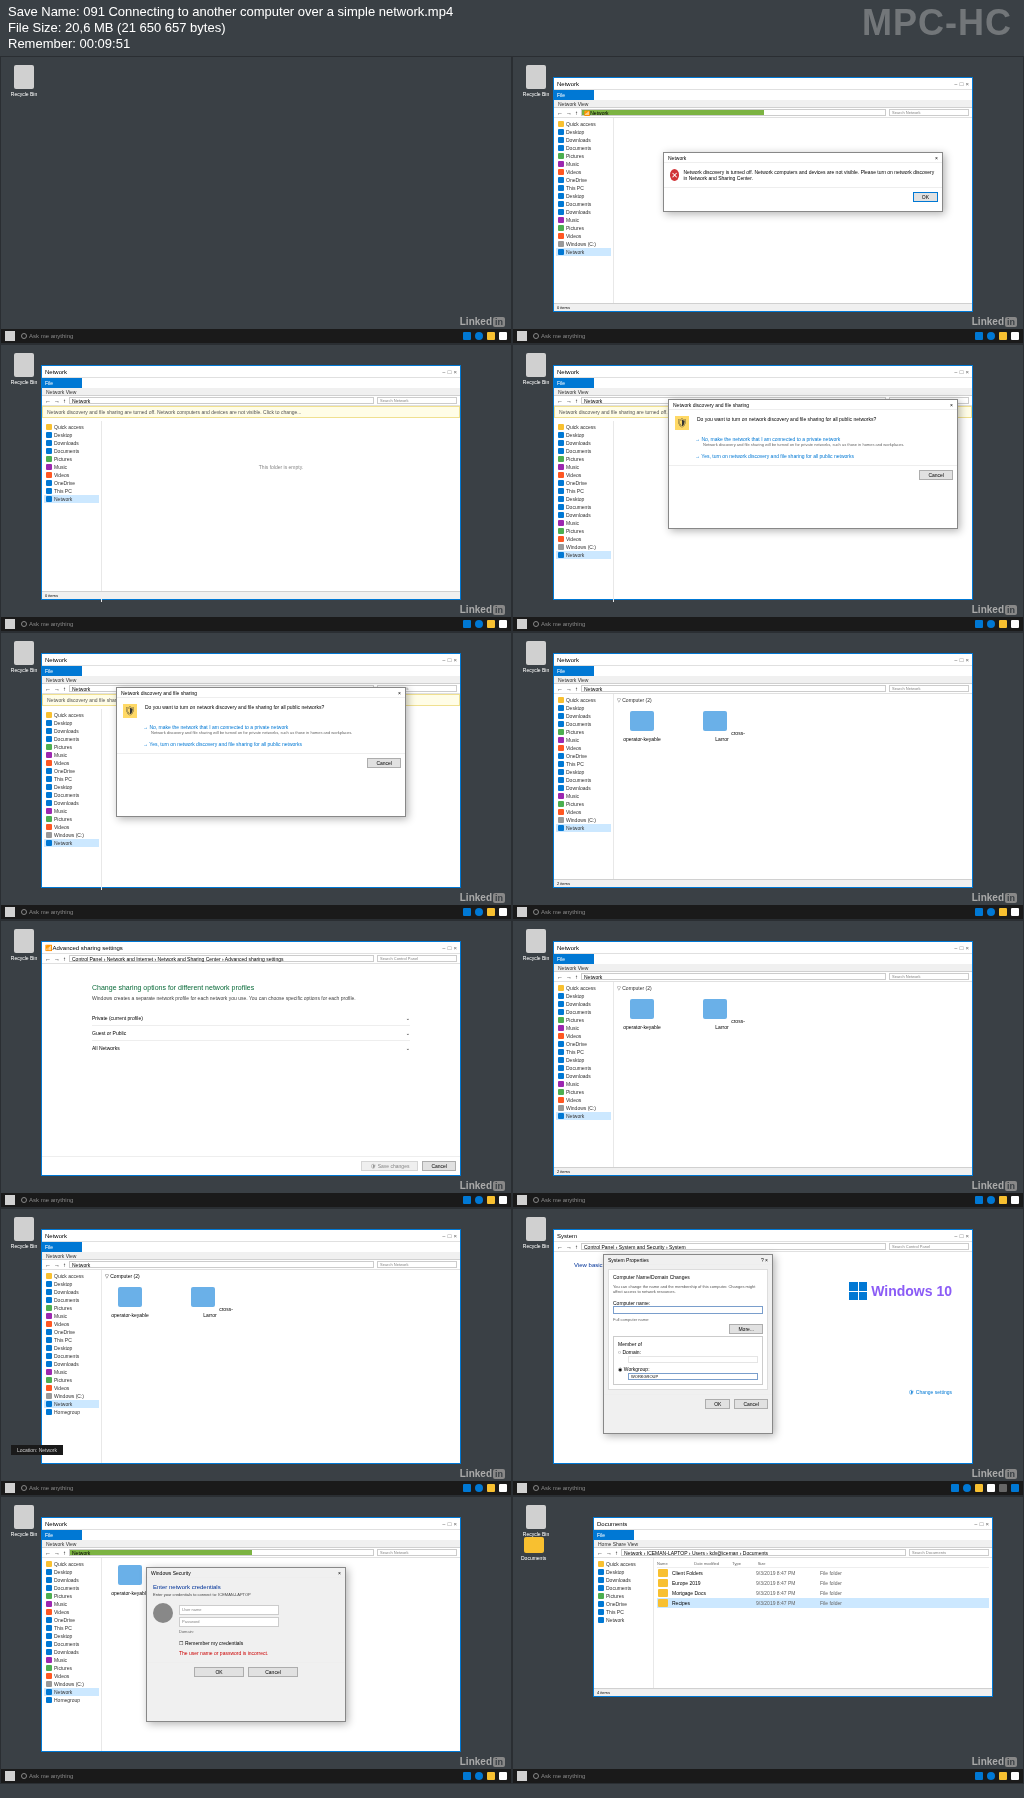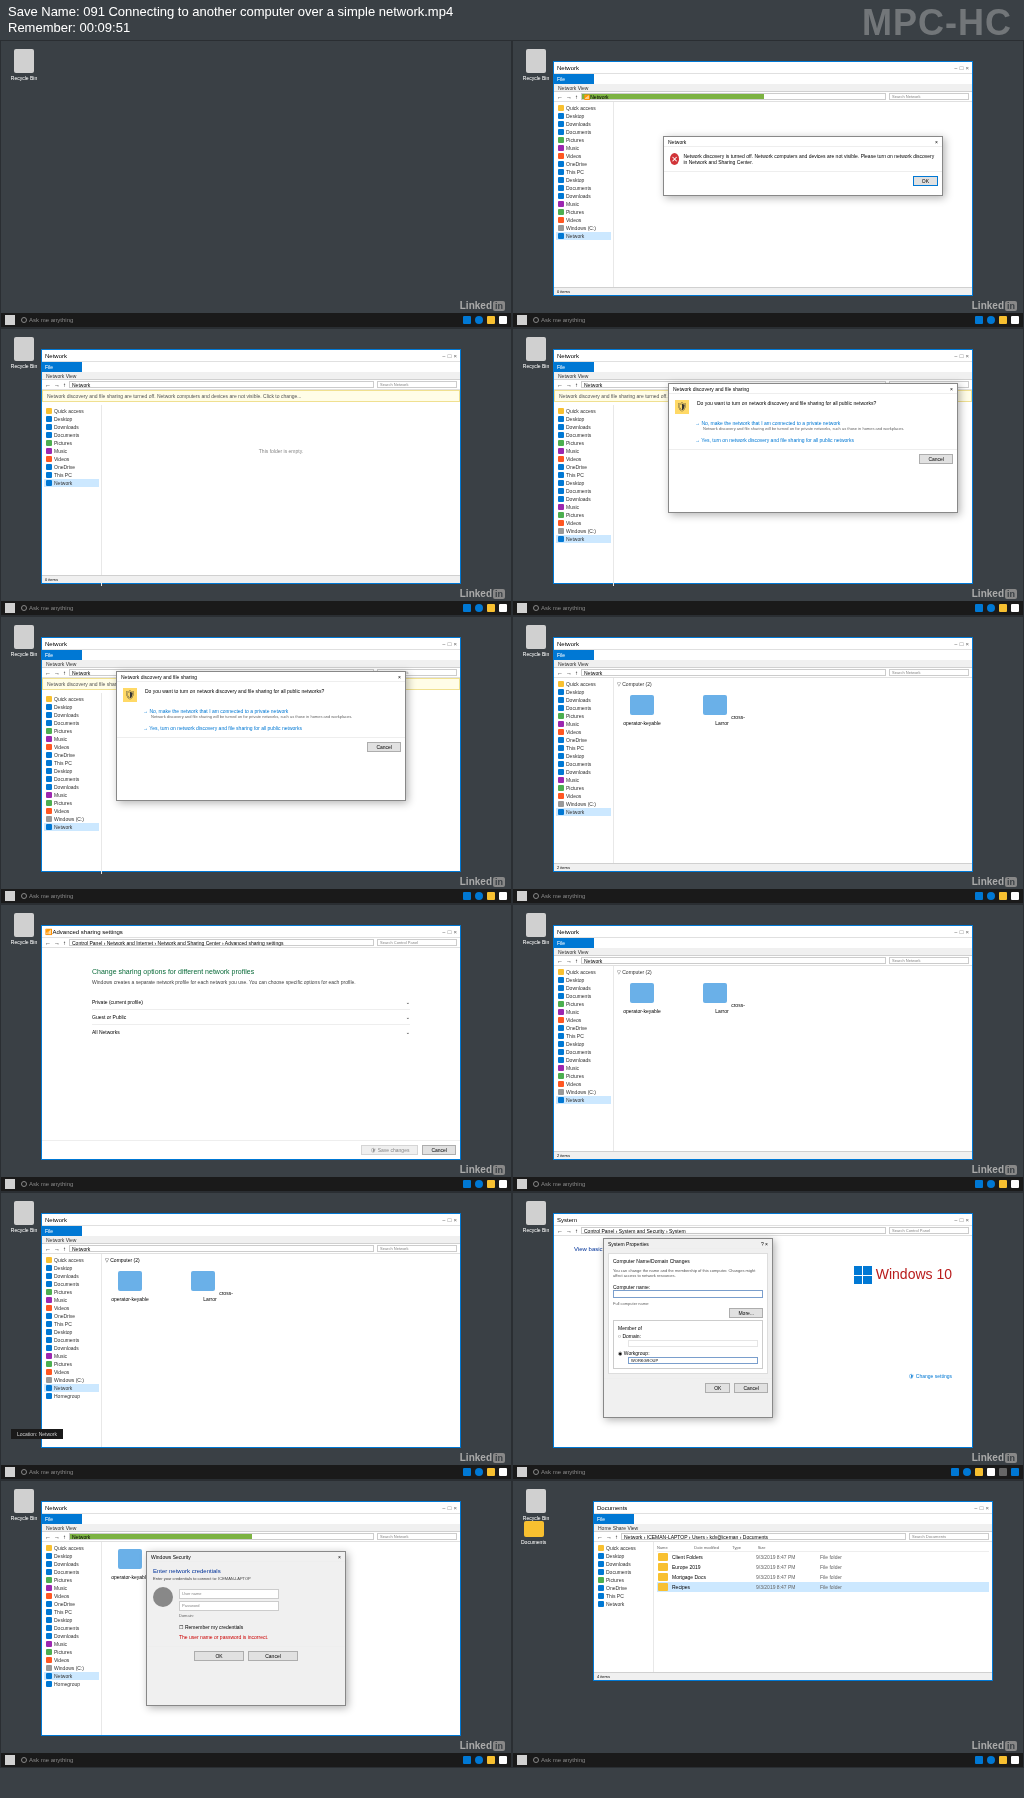--- a/index.html
+++ b/index.html
@@ -50,38 +50,39 @@
 .dlg-title { height: 10px; background: #fff; border-bottom: 1px solid #eee; padding: 1px 4px; display: flex; align-items: center; }
 .dlg-body { padding: 6px; }
 .dlg-btns { display: flex; justify-content: flex-end; gap: 4px; padding: 4px; border-top: 1px solid #eee; }
 .dlg-btn { padding: 1px 8px; border: 1px solid #adadad; background: #e1e1e1; font-size: 5px; }
 .dlg-btn.primary { background: #e1e1e1; border: 1px solid #0078d4; }
 .err-icon { width: 12px; height: 12px; background: #d13438; border-radius: 50%; display: inline-flex; align-items: center; justify-content: center; color: #fff; font-size: 8px; margin-right: 4px; }
 .warn-icon { width: 14px; height: 14px; background: #ffd966; display: inline-flex; align-items: center; justify-content: center; color: #333; font-size: 9px; margin-right: 4px; flex-shrink: 0; }
 .link-text { color: #0078d4; }
 .computer-icon { display: inline-block; width: 24px; height: 20px; background: #6ab0e8; border-radius: 2px; margin: 4px; position: relative; }
 .computer-label { font-size: 5px; text-align: center; display: inline-block; width: 50px; vertical-align: top; }
-.win10-logo { position: absolute; right: 20px; top: 30px; font-size: 14px; color: #b91c1c; font-weight: 400; display: flex; gap: 4px; }
+.win10-logo { position: absolute; right: 20px; top: 30px; font-size: 14px; color: #8b5cf6; font-weight: 700; display: flex; align-items: center; gap: 4px; }
 .win10-sq { width: 18px; height: 18px; display: grid; grid-template: 1fr 1fr / 1fr 1fr; gap: 1px; }
 .win10-sq div { background: #0078d4; }
 .cred-dialog { background: #f0f0f0; }
 .cred-avatar { width: 20px; height: 20px; background: #888; border-radius: 50%; display: inline-block; }
 .cred-input { width: 100px; height: 10px; border: 1px solid #ccc; background: #fff; margin: 2px 0; }
 .folder-item { display: flex; align-items: center; gap: 4px; padding: 1px; font-size: 5px; }
 .folder-icon { width: 10px; height: 8px; background: #f8c030; border-radius: 1px; }
 .desktop-folder { position: absolute; top: 40px; left: 8px; text-align: center; }
 .desktop-folder-icon { width: 20px; height: 16px; background: #f8c030; border-radius: 2px; margin: 0 auto; }
 .desktop-folder-label { font-size: 5px; color: #fff; margin-top: 2px; }
 </style>
 </head>
 <body>
 
 <div class="header">
   <div class="mpc-logo">MPC-HC</div>
   <div class="header-line"><span>Save Name:</span> <span>091 Connecting to another computer over a simple network.mp4</span></div>
+  <div class="header-line"><span>File Size:</span> <span>20,6 MB (21 650 657 bytes)</span></div>
   <div class="header-line"><span>Remember:</span> <span>00:09:51</span></div>
 </div>
 
 <div class="grid">
 
 <div class="thumb">
   <div class="desktop">
     <div class="recycle">
           <div class="recycle-icon"></div>
           <div class="recycle-label">Recycle Bin</div>

